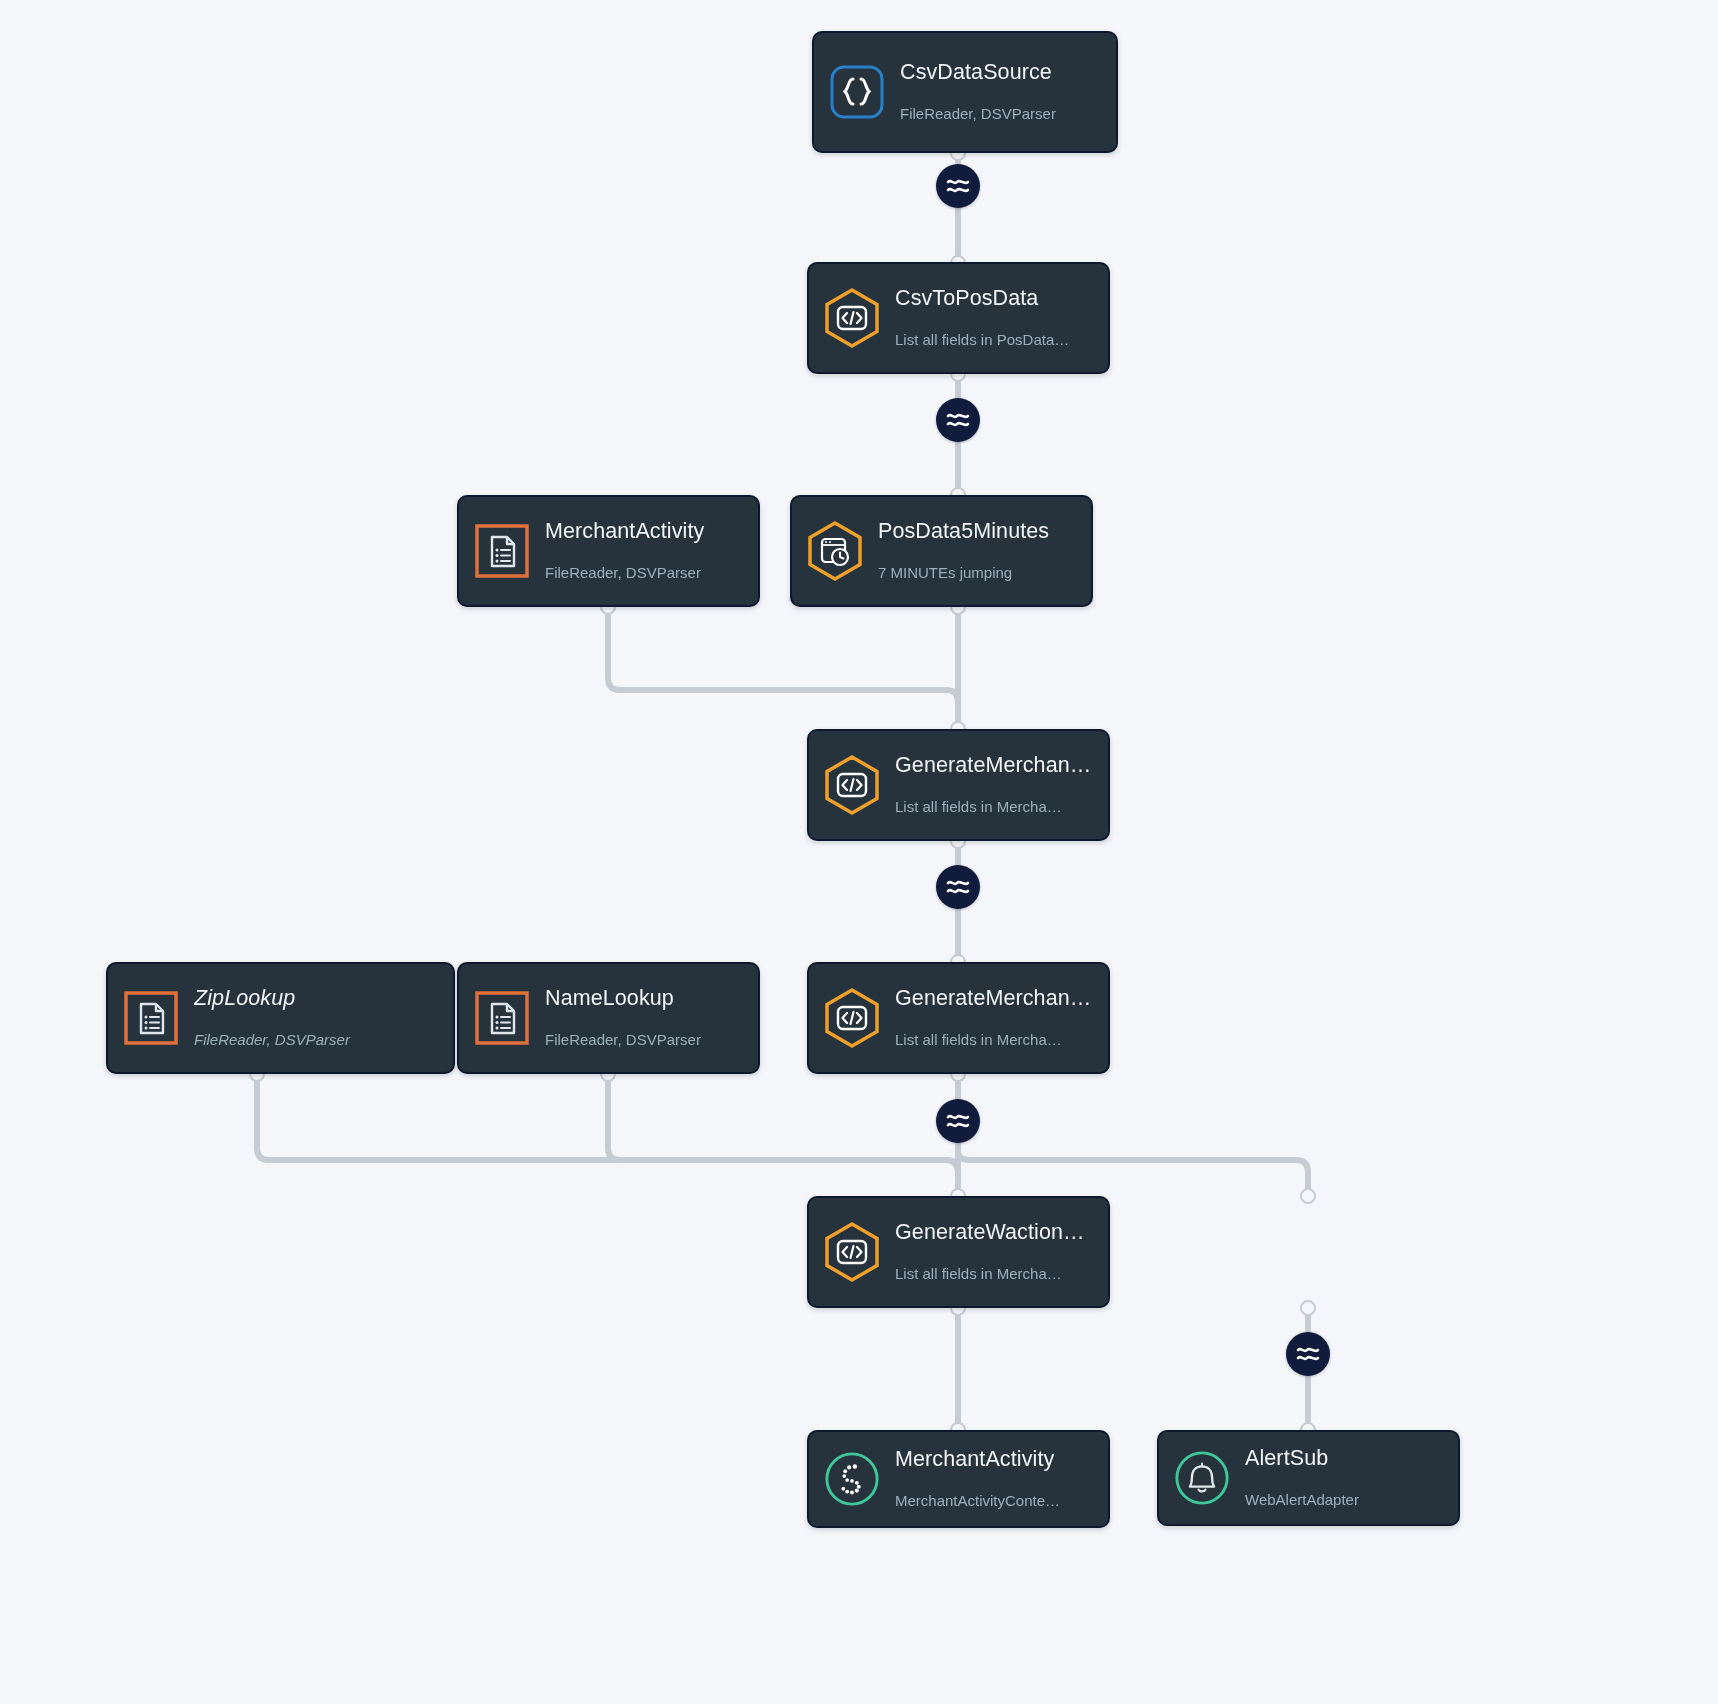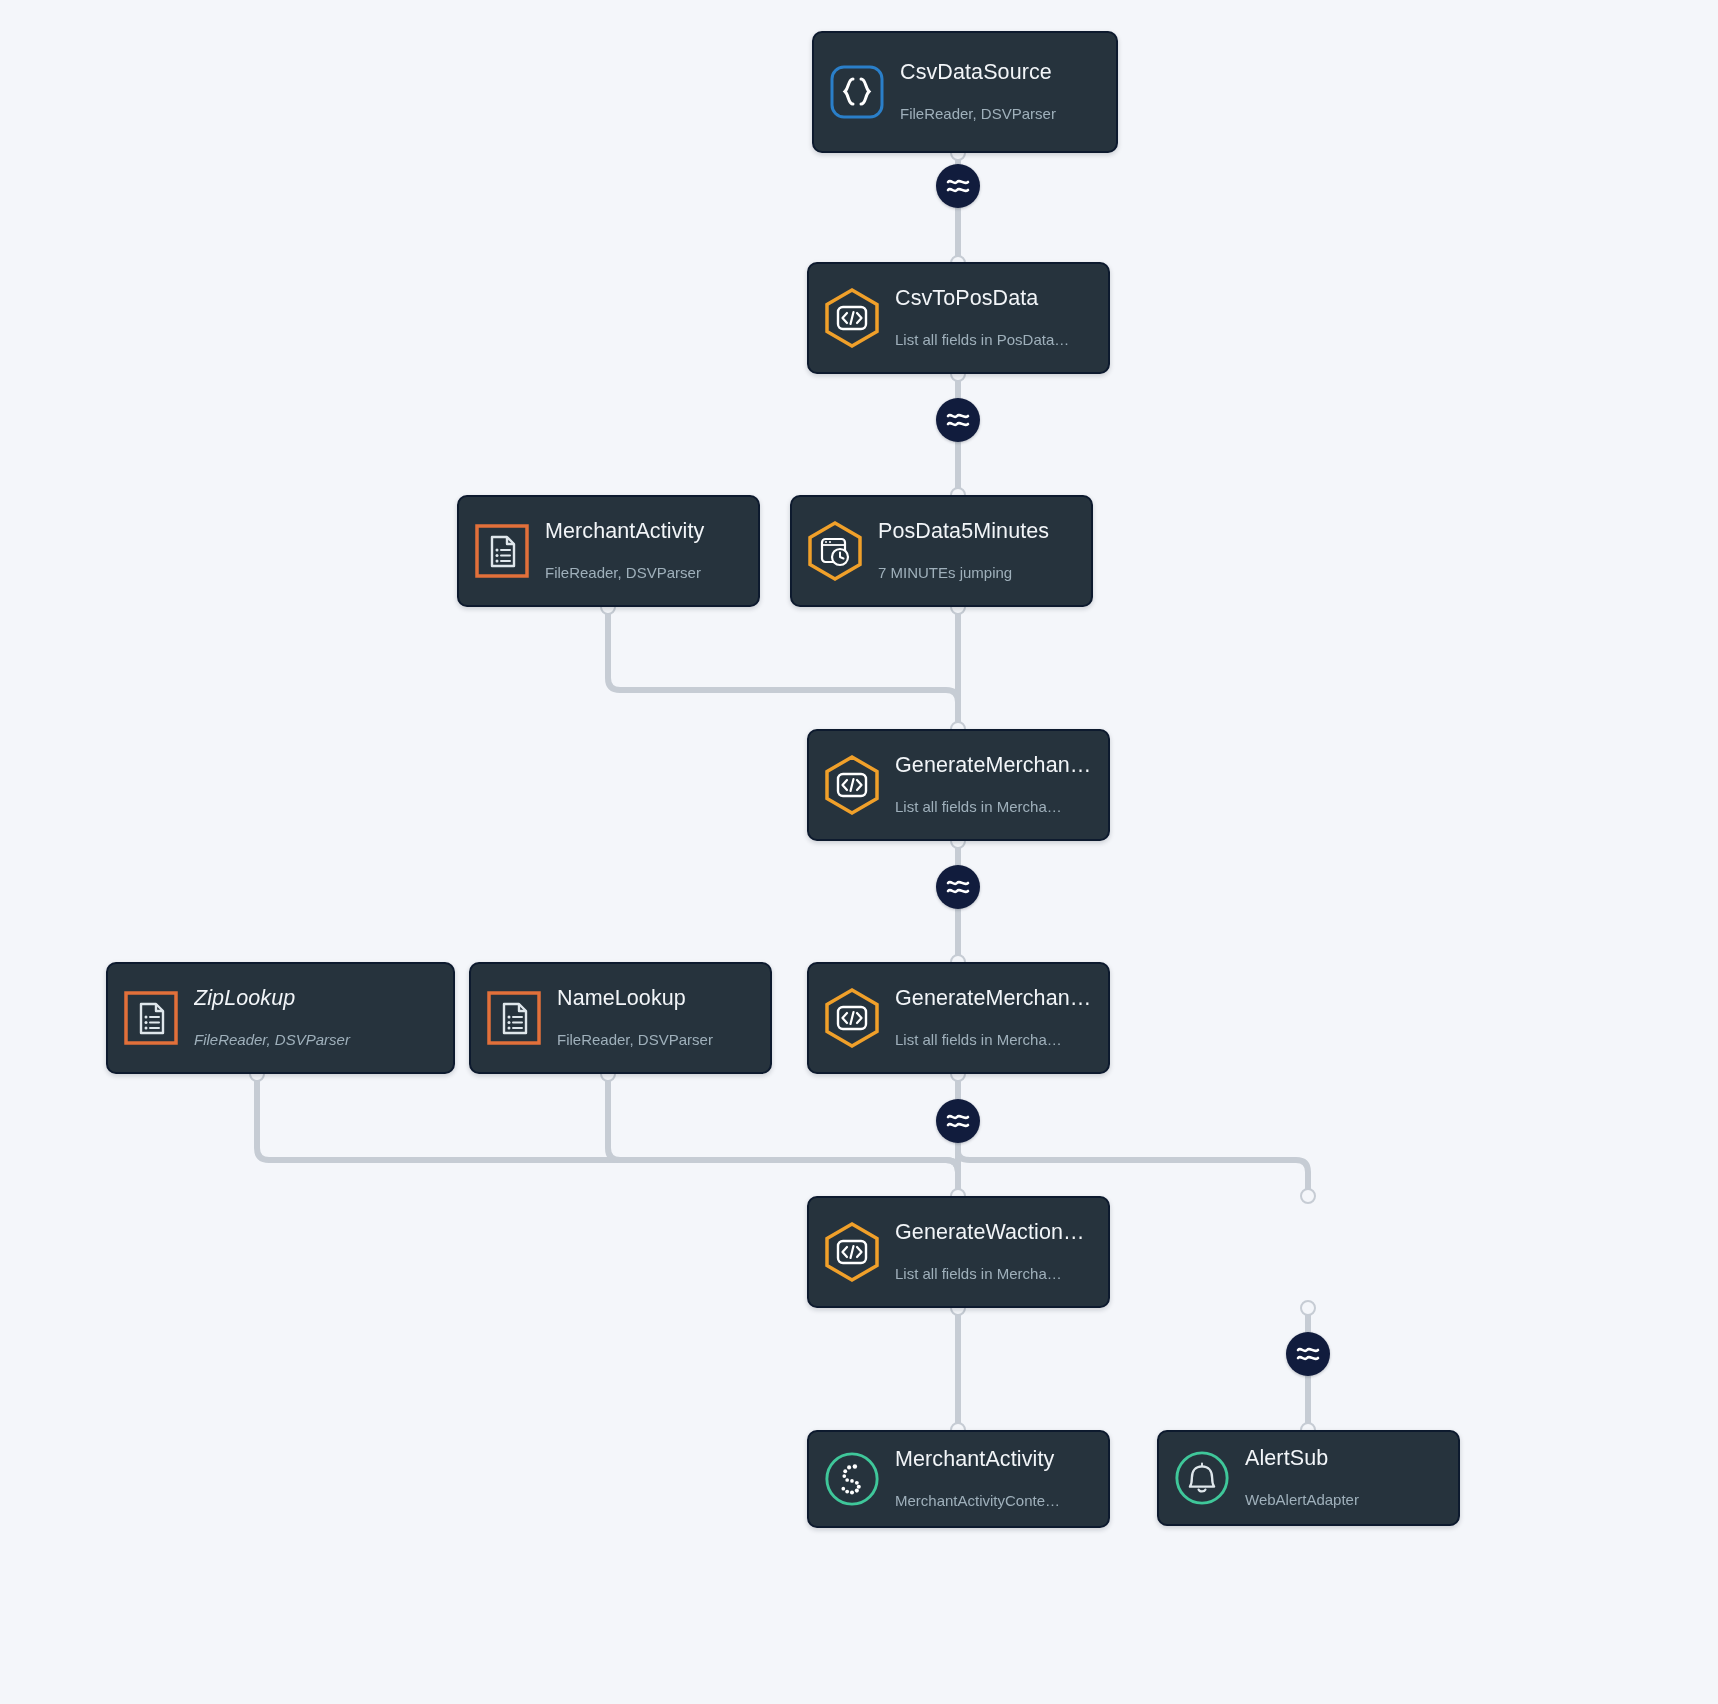--- a/index.html
+++ b/index.html
@@ -250,21 +250,21 @@
         <circle cx="23" cy="38" r="1.5" fill="#dfe7ec"></circle>
         <path d="M27,27 L36,27 M27,32.5 L36,32.5 M27,38 L36,38" stroke="#dfe7ec" stroke-width="2" stroke-linecap="round"></path>
       </svg>
     </div>
     <div class="labels">
       <div class="title">ZipLookup</div>
       <div class="subtitle">FileReader, DSVParser</div>
     </div>
   </div>
 
-  <div class="node" style="left:457px; top:962px; width:303px; height:112px;margin-left:12px;">
+  <div class="node" style="left:457px; top:962px; width:303px; height:112px;">
     <div class="icon-wrap">
       <svg width="56" height="56" viewBox="0 0 56 56">
         <rect x="3" y="3" width="50" height="50" fill="none" stroke="#e2703a" stroke-width="3.5"></rect>
         <path d="M18,14 L33,14 L40,21 L40,43 L18,43 Z" fill="none" stroke="#dfe7ec" stroke-width="2.4" stroke-linejoin="round"></path>
         <path d="M33,14 L33,21 L40,21" fill="none" stroke="#dfe7ec" stroke-width="2.4" stroke-linejoin="round"></path>
         <circle cx="23" cy="27" r="1.5" fill="#dfe7ec"></circle>
         <circle cx="23" cy="32.5" r="1.5" fill="#dfe7ec"></circle>
         <circle cx="23" cy="38" r="1.5" fill="#dfe7ec"></circle>
         <path d="M27,27 L36,27 M27,32.5 L36,32.5 M27,38 L36,38" stroke="#dfe7ec" stroke-width="2" stroke-linecap="round"></path>
       </svg>

